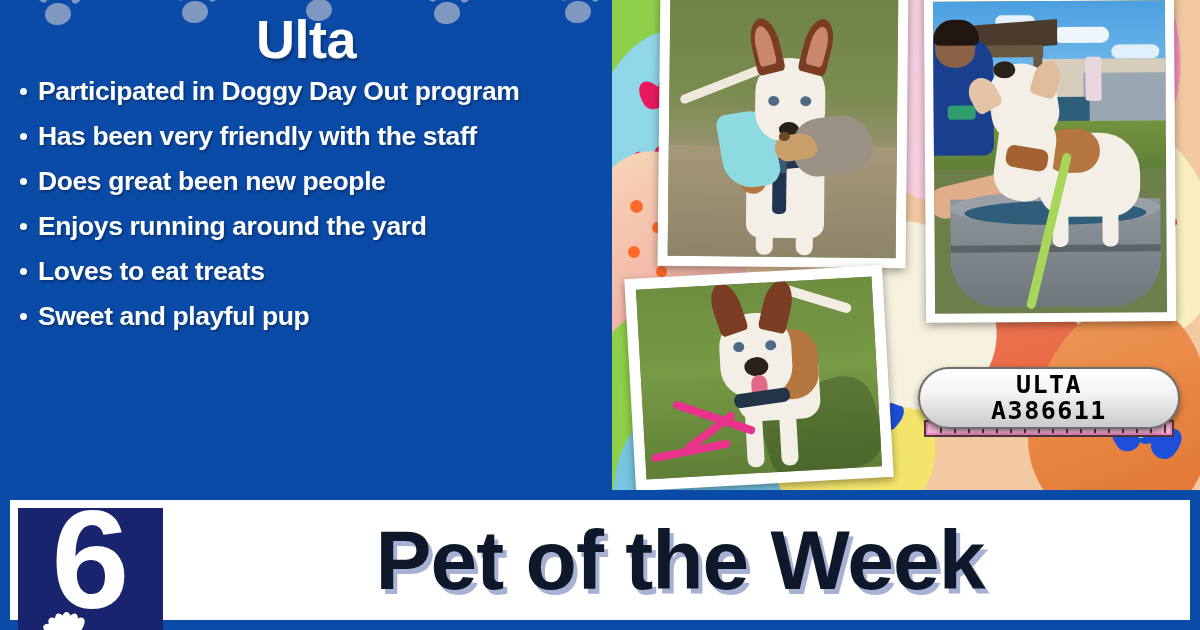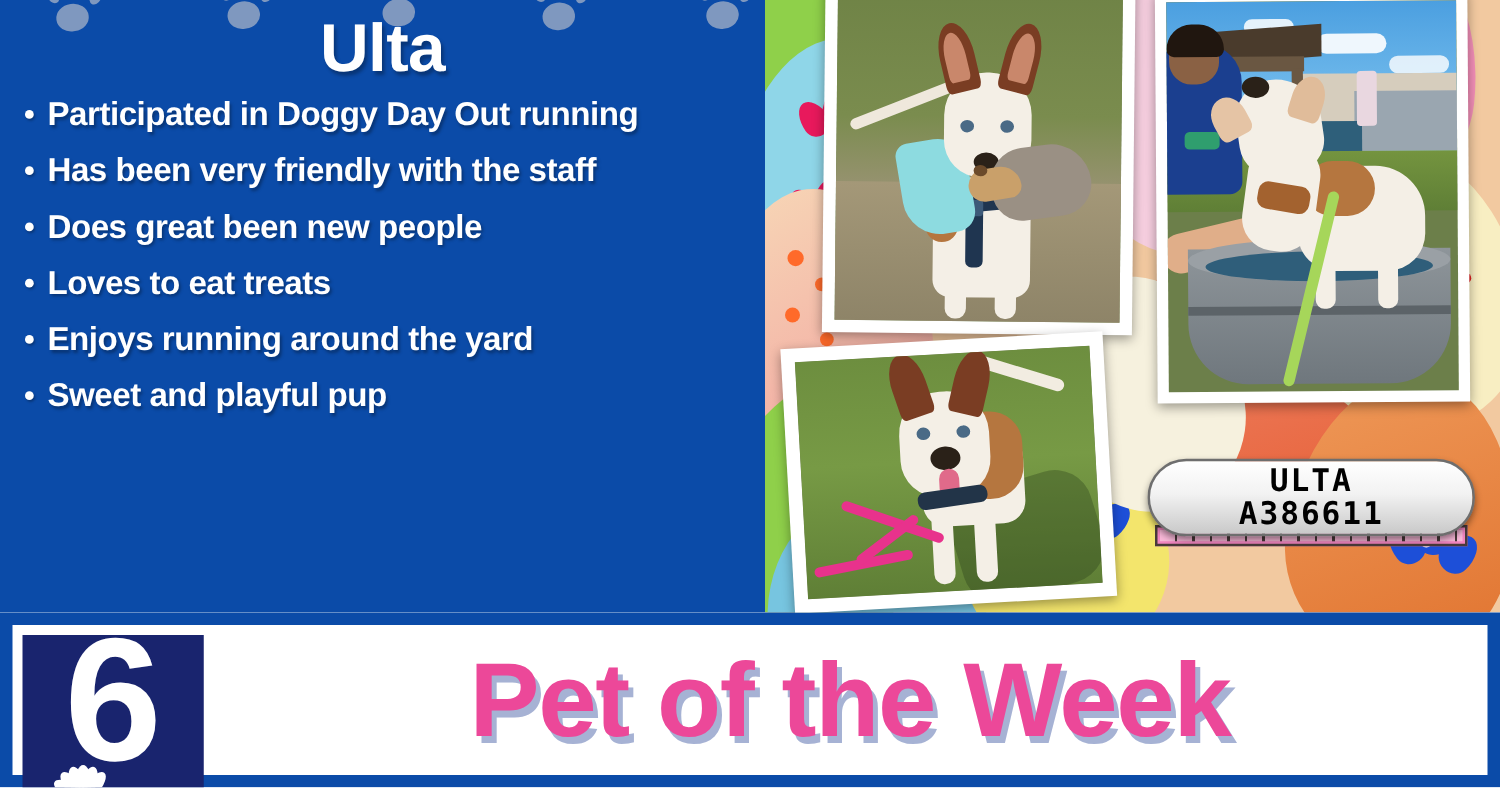--- a/index.html
+++ b/index.html
@@ -212,21 +212,21 @@
     transform-origin:50% 100%;
   }
 
   #banner-title {
     position:absolute;
     left:160px; top:0;
     width:1020px; height:100%;
     display:flex;
     align-items:center;
     justify-content:center;
-    color:#ec4899;
+    color:#0f172a;
     font-size:84px;
     font-weight:bold;
     letter-spacing:-1px;
     font-family:"Liberation Sans", sans-serif;
     text-shadow:4px 5px 0px rgba(150,165,205,0.85);
   }
 </style>
 </head>
 <body>
 
@@ -258,25 +258,25 @@
       </div>
       <div class="paw" style="left:556px; top:-16px;">
         <span class="pad t1"></span>
           <span class="pad t4"></span>
           <span class="pad big"></span>
       </div>
 
       <div id="pet-name">Ulta</div>
 
       <ul id="bullet-list">
-        <li>Participated in Doggy Day Out running</li>
+        <li>Participated in Doggy Day Out program</li>
         <li>Has been very friendly with the staff</li>
         <li>Does great been new people</li>
+        <li>Enjoys running around the yard</li>
         <li>Loves to eat treats</li>
-        <li>Enjoys running around the yard</li>
         <li>Sweet and playful pup</li>
       </ul>
     </div>
 
     <div id="collage">
 
       <div style="position:absolute;inset:0;">
         <div class="egg" style="left:-40px; top:-30px; width:150px; height:195px; background:#8fd04a; transform:rotate(-18deg);"></div>
         <div class="egg" style="left:-18px; top:30px; width:140px; height:185px; background:#8fd6e8; transform:rotate(10deg);"></div>
         <div class="petal" style="left:28px; top:80px; width:22px; height:30px; background:#e8195c; transform:rotate(-35deg);"></div>

